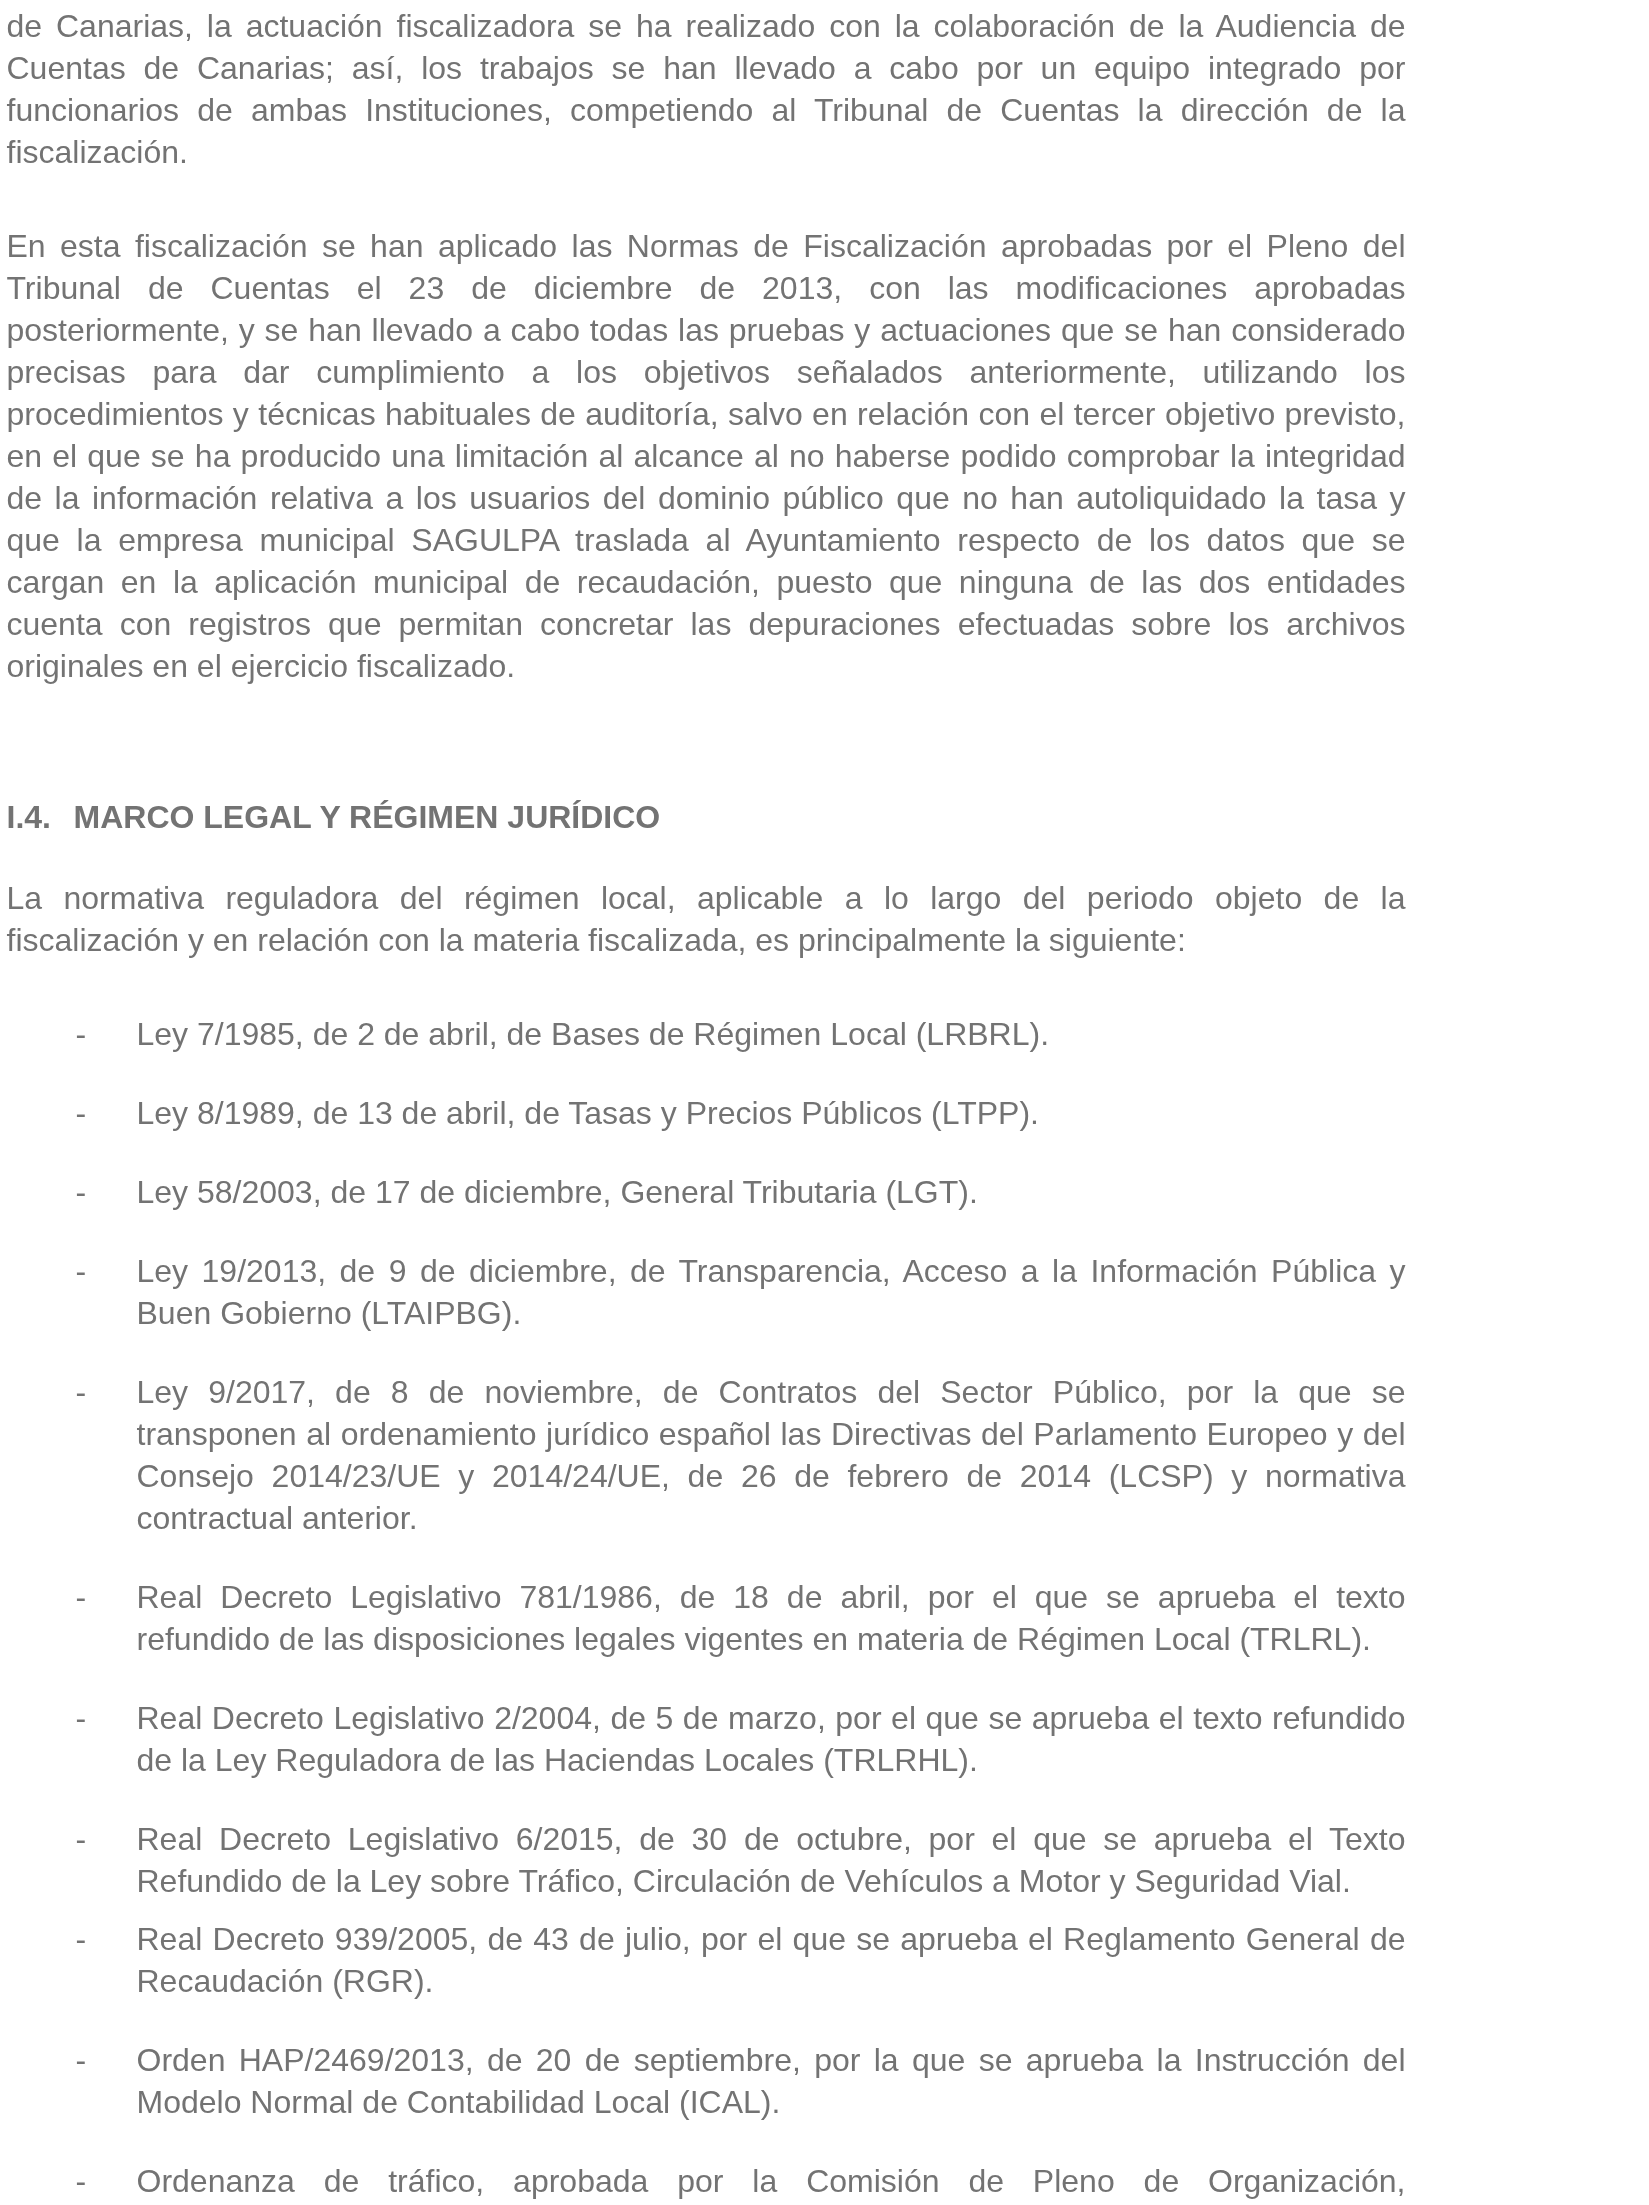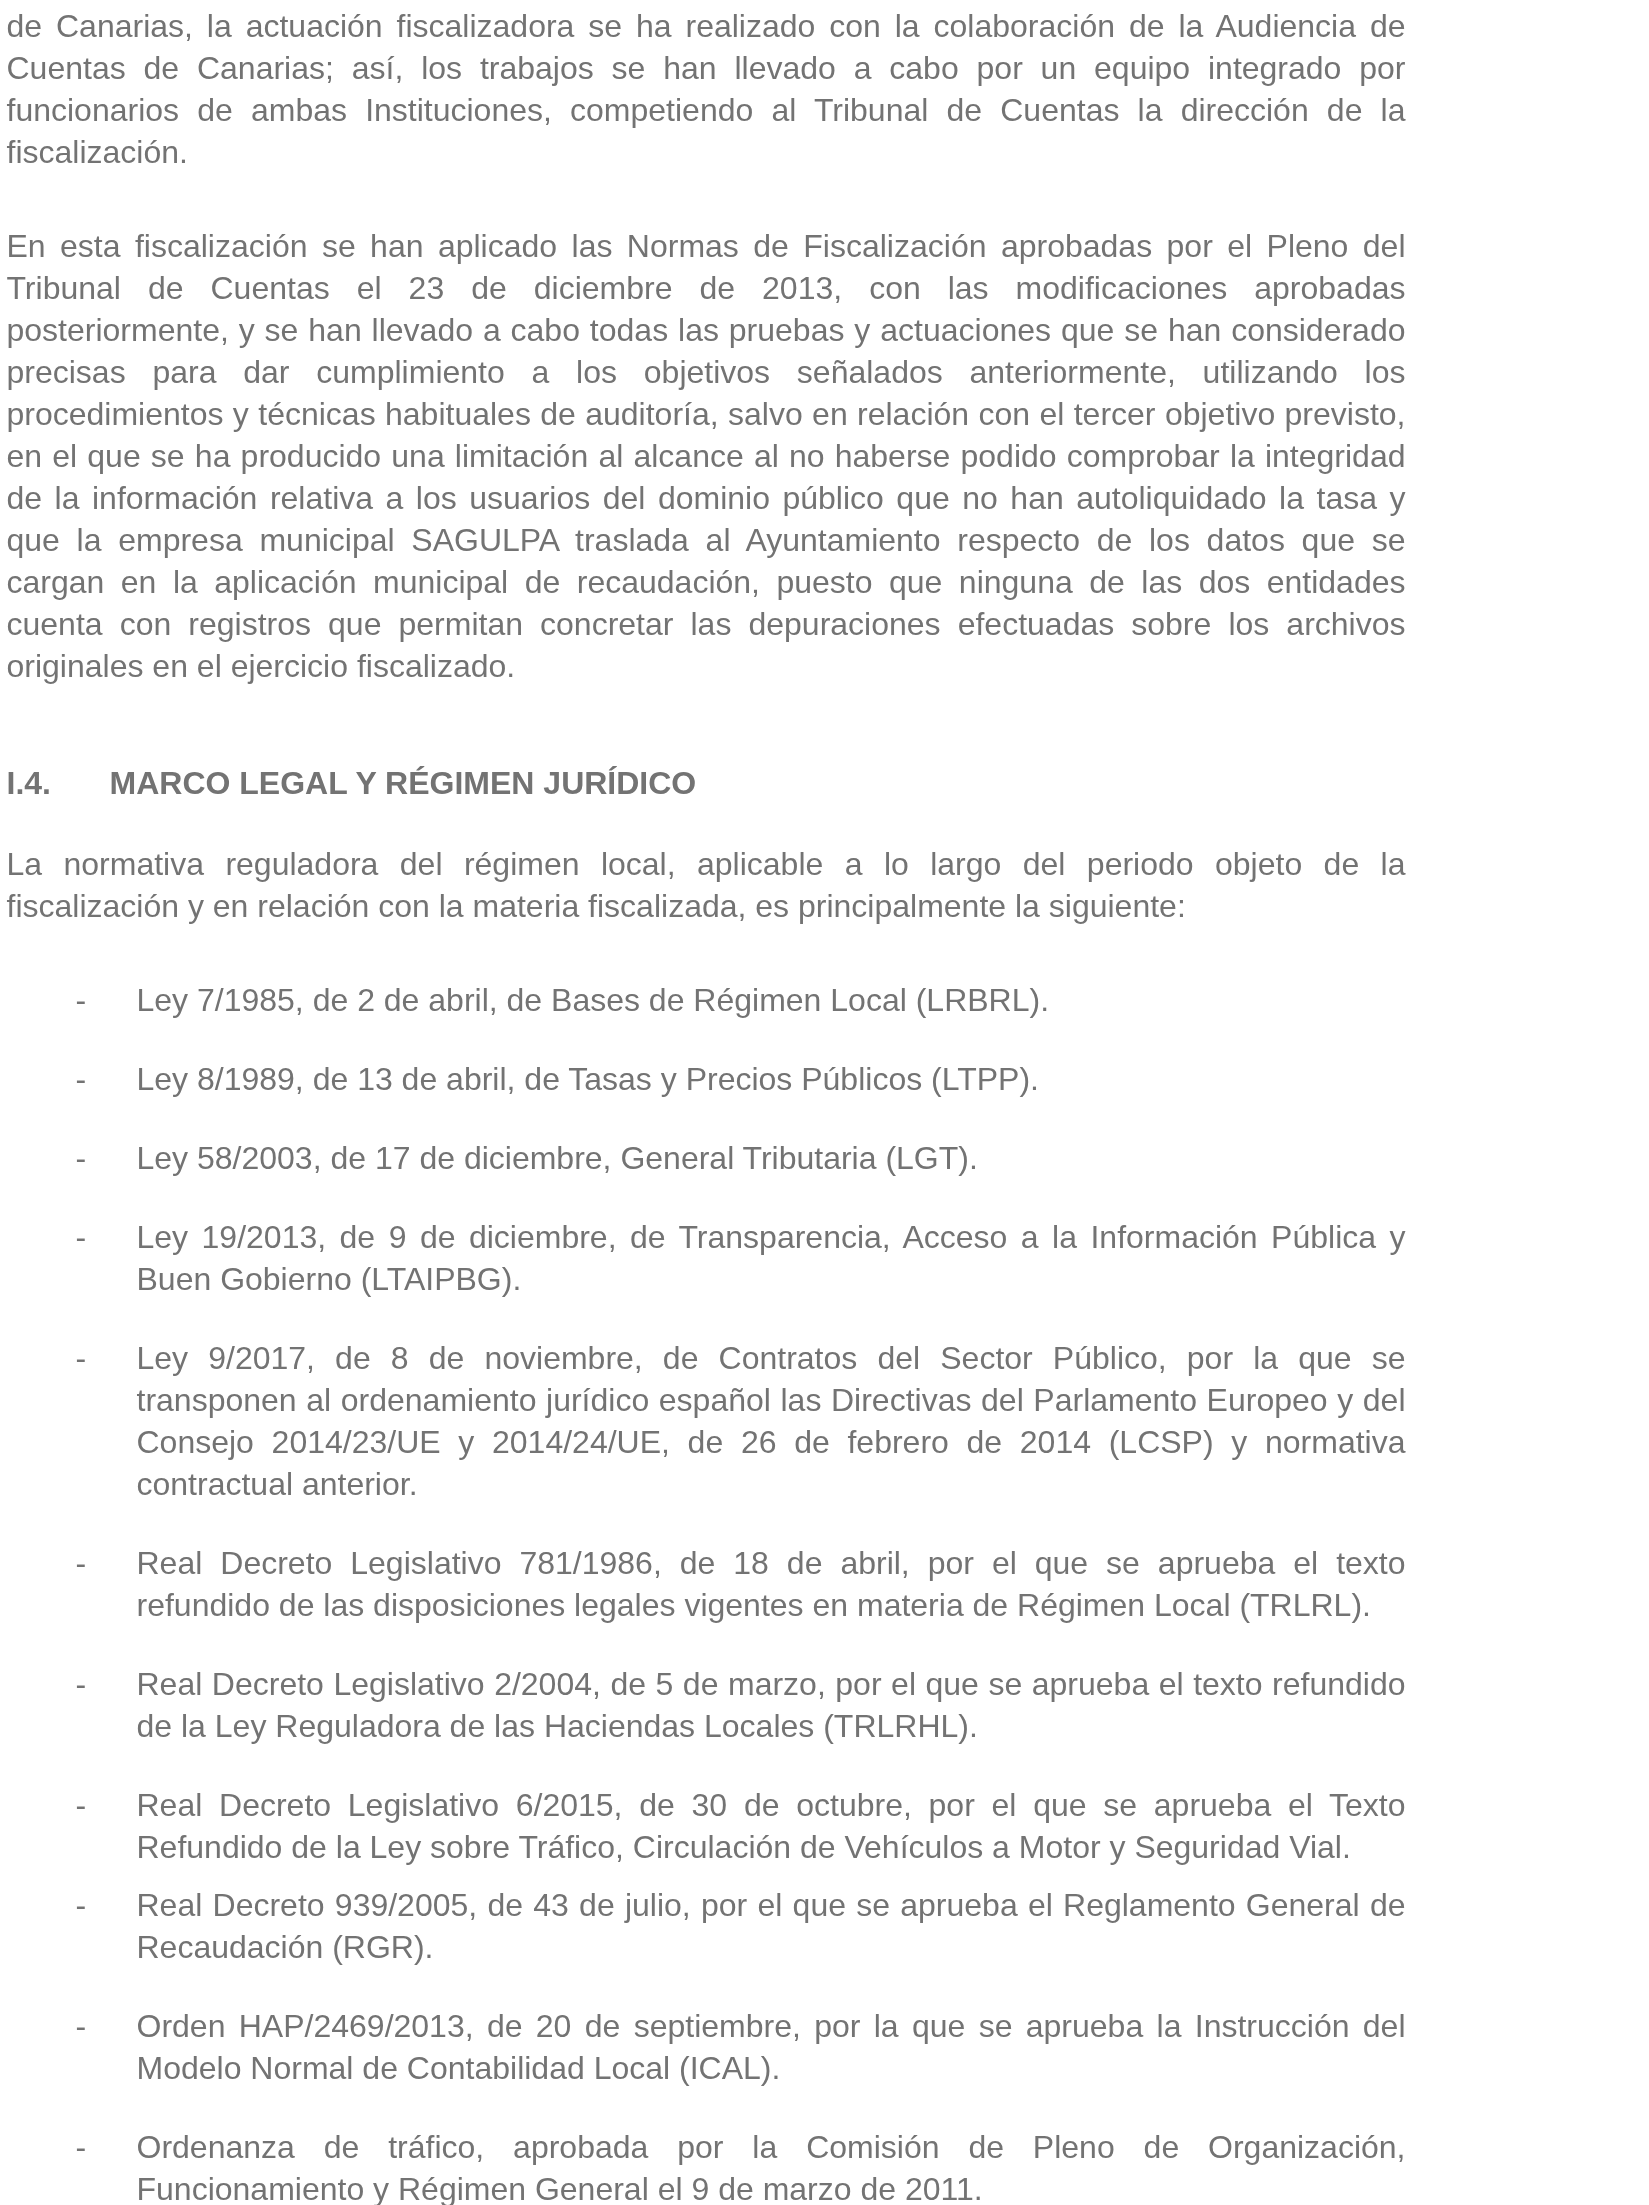--- a/index.html
+++ b/index.html
@@ -17,30 +17,29 @@
     color: #737373;
     font-family: "Liberation Sans", sans-serif;
     font-size: 32px;
     line-height: 42px;
   }
   .para {
     margin: 0 0 52px 0;
     text-align: justify;
   }
   .para.para-wide-gap {
-    margin-bottom: 75px;
+    margin-bottom: 109px;
   }
   .heading {
     display: flex;
     margin: 0 0 39px 0;
     font-size: 32px;
     font-weight: bold;
     line-height: 42px;
     text-align: left;
-    gap: 36px;
   }
   .heading .h-num {
     flex: none;
     width: 67px;
   }
   .heading .h-title {
     flex: 1;
   }
   .intro {
     margin-bottom: 52px;

